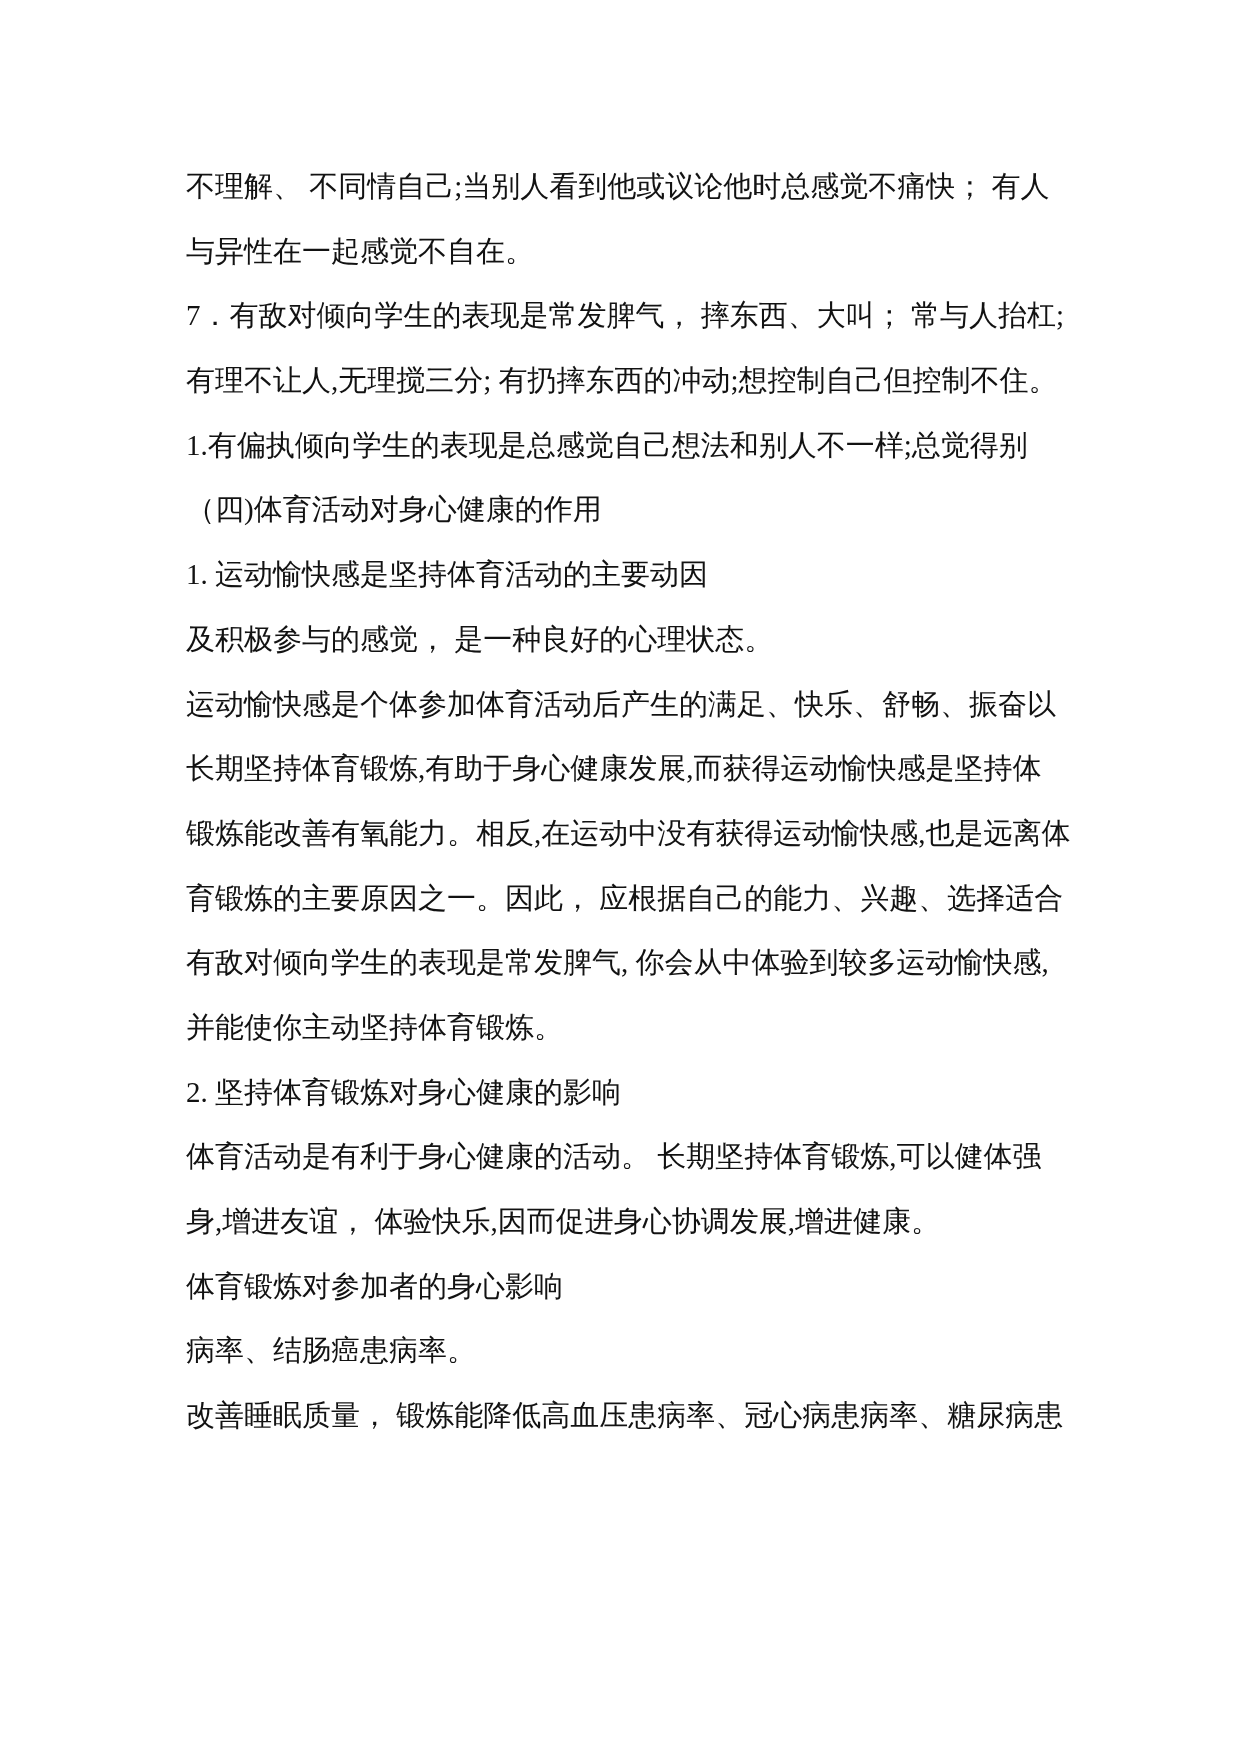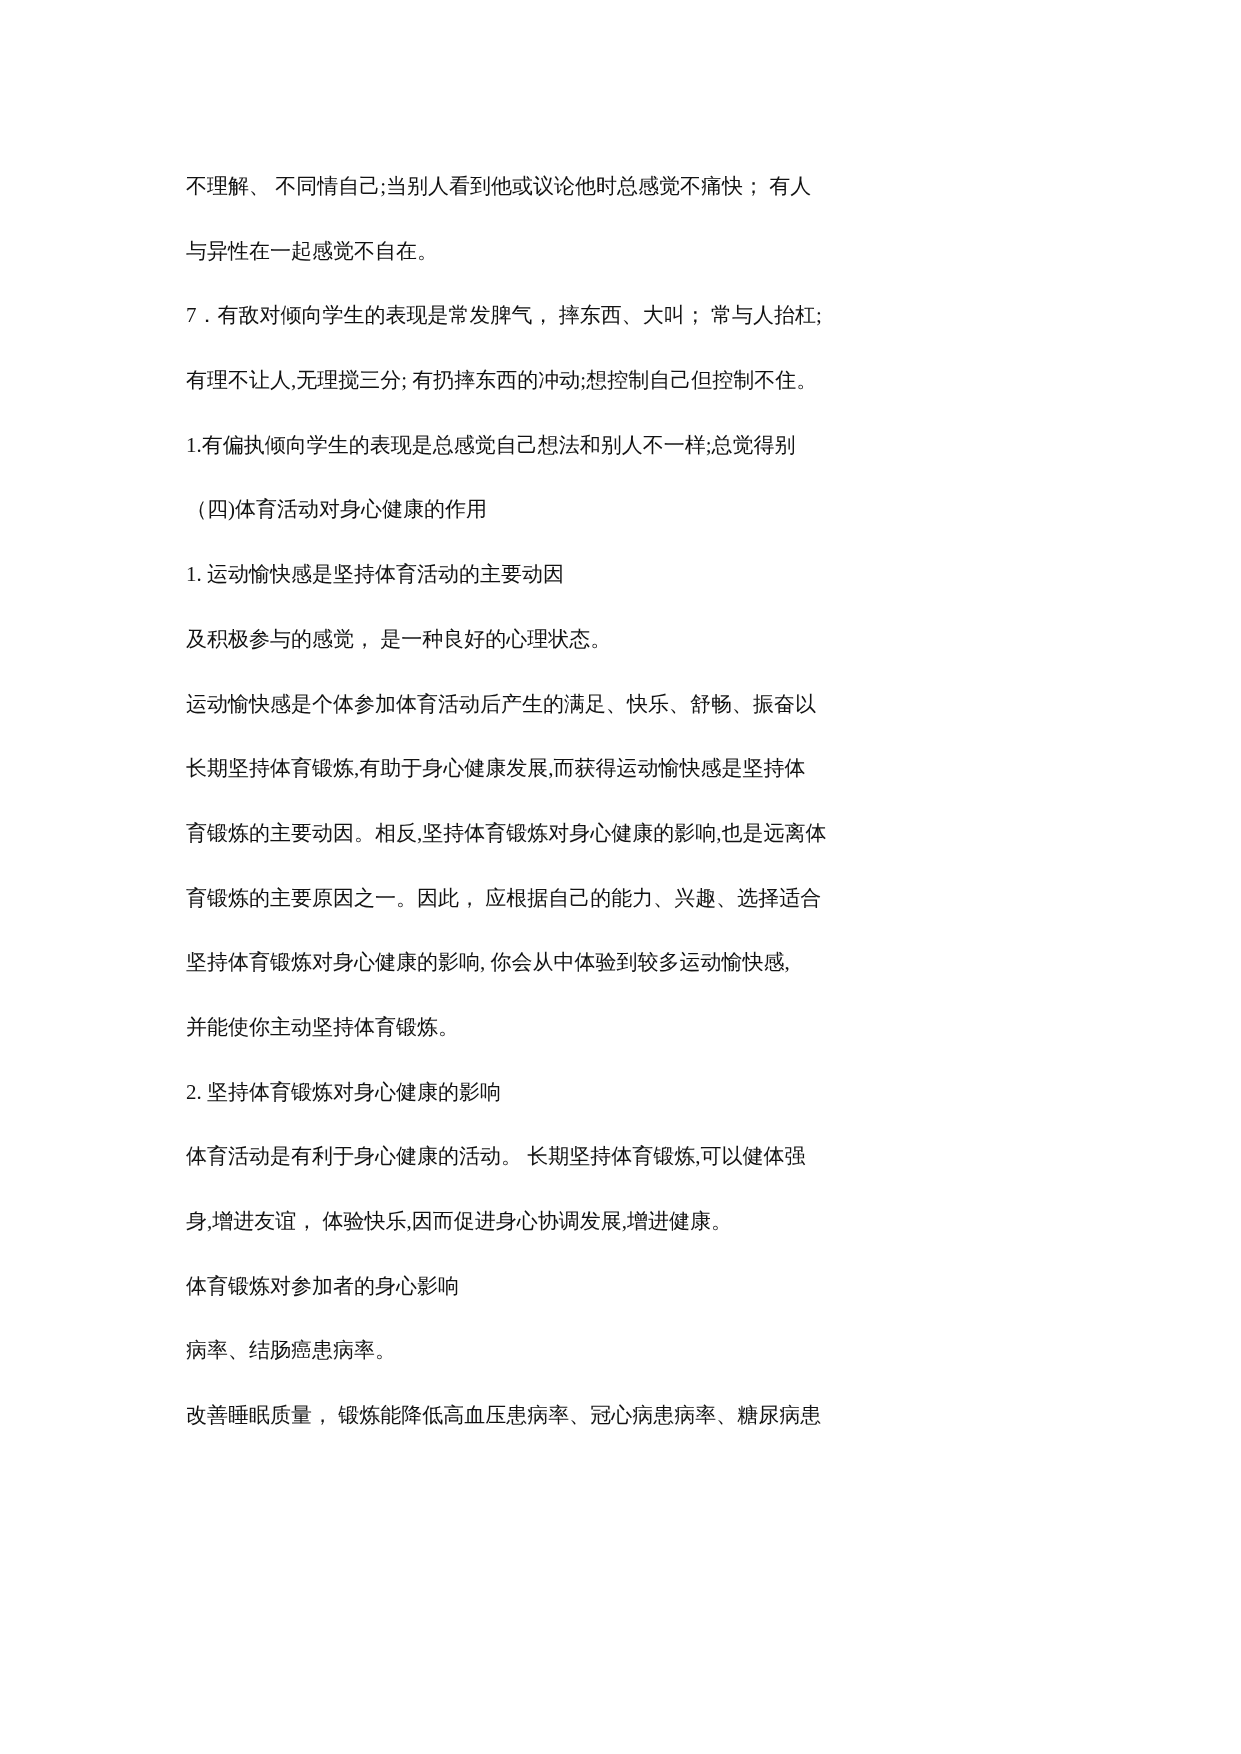--- a/index.html
+++ b/index.html
@@ -13,21 +13,21 @@
     height: 1754px;
     background: #ffffff;
     overflow: hidden;
     font-family: "Liberation Serif", "DejaVu Serif", serif;
   }
   .content {
     position: absolute;
     left: 186px;
     top: 154px;
     width: 900px;
-    font-size: 21px;
+    font-size: 29px;
     line-height: 64.7px;
     color: #121212;
     letter-spacing: 0;
   }
   .line {
     white-space: pre;
     height: 64.7px;
   }
 </style>
 </head>
@@ -38,23 +38,23 @@
     <div class="line">不理解、 不同情自己;当别人看到他或议论他时总感觉不痛快； 有人</div>
     <div class="line">与异性在一起感觉不自在。</div>
     <div class="line">7．有敌对倾向学生的表现是常发脾气， 摔东西、大叫； 常与人抬杠;</div>
     <div class="line">有理不让人,无理搅三分; 有扔摔东西的冲动;想控制自己但控制不住。</div>
     <div class="line">1.有偏执倾向学生的表现是总感觉自己想法和别人不一样;总觉得别</div>
     <div class="line">（四)体育活动对身心健康的作用</div>
     <div class="line">1. 运动愉快感是坚持体育活动的主要动因</div>
     <div class="line">及积极参与的感觉， 是一种良好的心理状态。</div>
     <div class="line">运动愉快感是个体参加体育活动后产生的满足、快乐、舒畅、振奋以</div>
     <div class="line">长期坚持体育锻炼,有助于身心健康发展,而获得运动愉快感是坚持体</div>
-    <div class="line">育锻炼的主要动因。相反,坚持体育锻炼对身心健康的影响,也是远离体</div>
+    <div class="line">锻炼能改善有氧能力。相反,在运动中没有获得运动愉快感,也是远离体</div>
     <div class="line">育锻炼的主要原因之一。因此， 应根据自己的能力、兴趣、选择适合</div>
-    <div class="line">坚持体育锻炼对身心健康的影响, 你会从中体验到较多运动愉快感,</div>
+    <div class="line">有敌对倾向学生的表现是常发脾气, 你会从中体验到较多运动愉快感,</div>
     <div class="line">并能使你主动坚持体育锻炼。</div>
     <div class="line">2. 坚持体育锻炼对身心健康的影响</div>
     <div class="line">体育活动是有利于身心健康的活动。 长期坚持体育锻炼,可以健体强</div>
     <div class="line">身,增进友谊， 体验快乐,因而促进身心协调发展,增进健康。</div>
     <div class="line">体育锻炼对参加者的身心影响</div>
     <div class="line">病率、结肠癌患病率。</div>
     <div class="line">改善睡眠质量， 锻炼能降低高血压患病率、冠心病患病率、糖尿病患</div>
   </div>
 </div>
 

